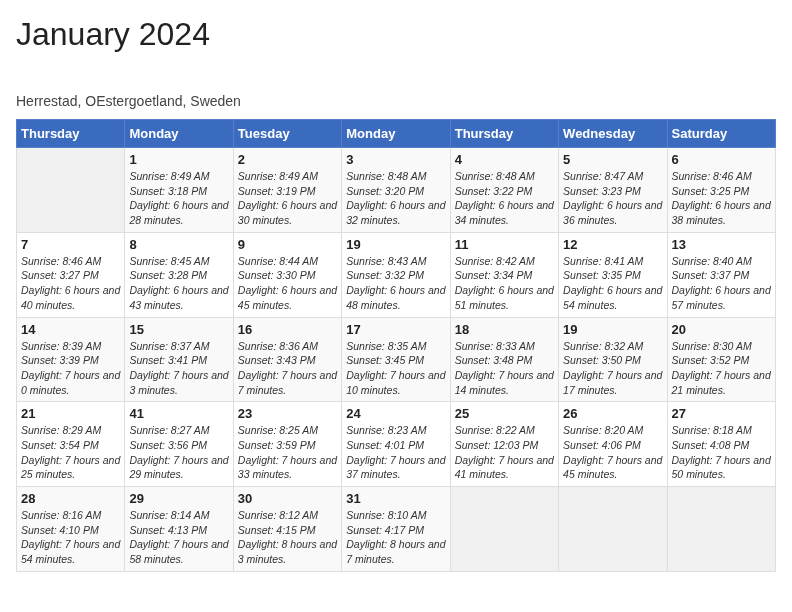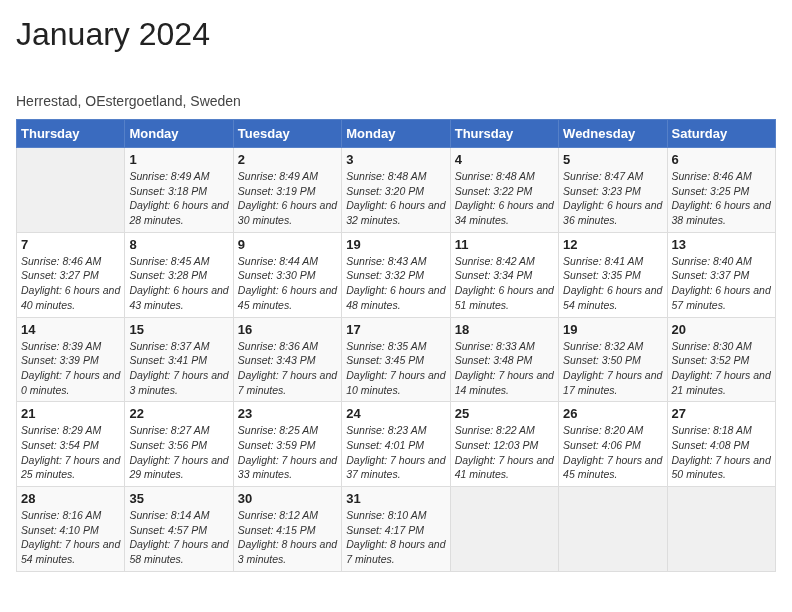--- a/index.html
+++ b/index.html
@@ -248,21 +248,21 @@
       </tr>
       <tr>
         <td>
           <span class="day-number">21</span>
           <div class="day-detail">Sunrise: 8:29 AM
 Sunset: 3:54 PM
 Daylight: 7 hours
 and 25 minutes.</div>
         </td>
         <td>
-          <span class="day-number">22</span>
+          <span class="day-number">41</span>
           <div class="day-detail">Sunrise: 8:27 AM
 Sunset: 3:56 PM
 Daylight: 7 hours
 and 29 minutes.</div>
         </td>
         <td>
           <span class="day-number">23</span>
           <div class="day-detail">Sunrise: 8:25 AM
 Sunset: 3:59 PM
 Daylight: 7 hours
@@ -299,23 +299,23 @@
       </tr>
       <tr>
         <td>
           <span class="day-number">28</span>
           <div class="day-detail">Sunrise: 8:16 AM
 Sunset: 4:10 PM
 Daylight: 7 hours
 and 54 minutes.</div>
         </td>
         <td>
-          <span class="day-number">35</span>
+          <span class="day-number">29</span>
           <div class="day-detail">Sunrise: 8:14 AM
-Sunset: 4:57 PM
+Sunset: 4:13 PM
 Daylight: 7 hours
 and 58 minutes.</div>
         </td>
         <td>
           <span class="day-number">30</span>
           <div class="day-detail">Sunrise: 8:12 AM
 Sunset: 4:15 PM
 Daylight: 8 hours
 and 3 minutes.</div>
         </td>

